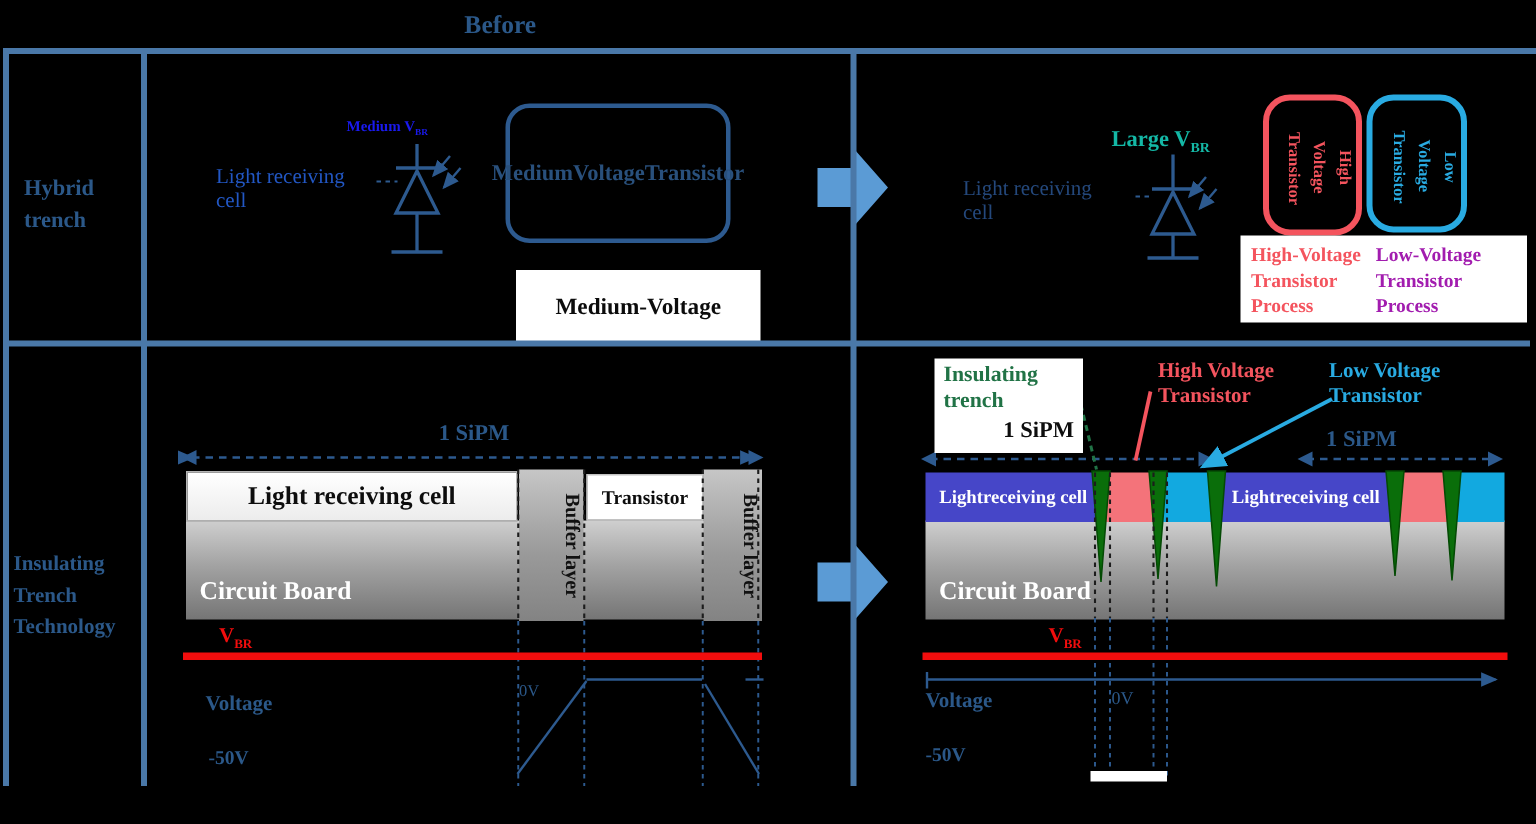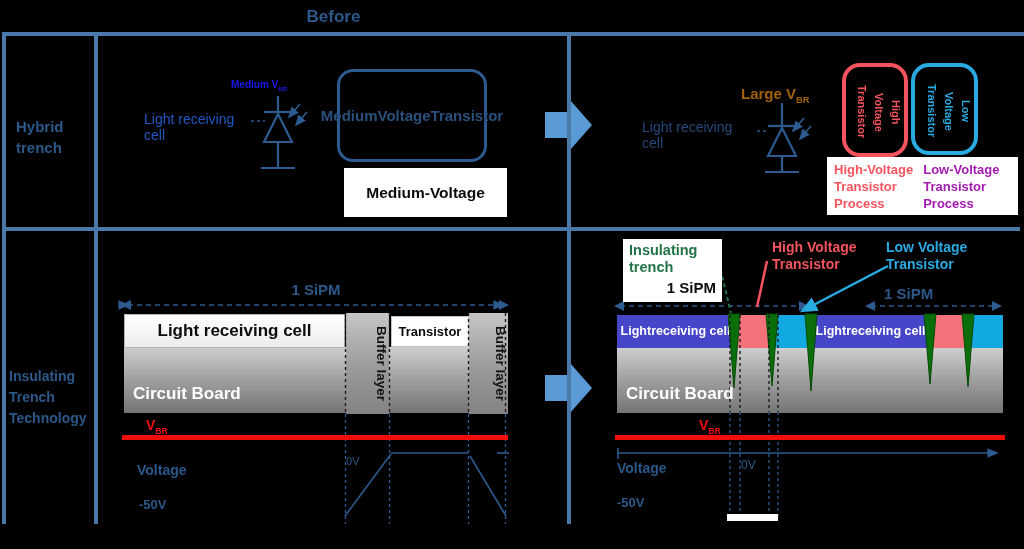--- a/index.html
+++ b/index.html
@@ -1,17 +1,17 @@
 <!DOCTYPE html>
 <html><head>
 <meta charset="utf-8">
 <style>
   html,body{margin:0;padding:0;background:#000;}
   .stage{position:relative;width:1024px;height:524px;background:#000;overflow:hidden;
-         font-family:Liberation Sans, sans-serif;}
+         font-family:Liberation Serif, serif;}
   .abs{position:absolute;box-sizing:border-box;}
   .b{font-weight:bold;}
   .ghost{color:#2b5889;}
   sub{font-size:0.62em;}
   .center{text-align:center;}
   .flexc{display:flex;flex-direction:row;justify-content:center;align-items:center;}
   .vstack{writing-mode:vertical-rl;text-orientation:mixed;text-align:center;height:100%;width:100%;}
   .border-bar{position:absolute;background:#4a78a8;}
   .gray-board{background:linear-gradient(180deg,#cfcfcf 0%,#a3a3a3 45%,#757575 100%);}
   .gray-buffer{background:linear-gradient(180deg,#c6c6c6 0%,#9a9a9a 55%,#838383 100%);}
@@ -40,25 +40,25 @@
   </div>
   <div class="abs" style="left:144px;top:111px;width:112px;font-size:14px;line-height:16px;color:#2257c4;">
     <div>Light receiving</div>
     <div>cell</div>
   </div>
   <div class="abs flexc" style="left:337px;top:69px;width:150px;height:93px;border:3px solid #2d5a8f;border-radius:16px;font-size:15px;font-weight:bold;color:#29507c;line-height:20px;">
     <div>Medium</div>
     <div>Voltage</div>
     <div>Transistor</div>
   </div>
-  <div class="abs whitebox flexc" style="left:344px;top:168px;width:163px;height:49px;font-size:15.5px;font-weight:bold;color:#0c0c0c;line-height:21px;">
+  <div class="abs whitebox flexc" style="left:344px;top:180px;width:163px;height:49px;font-size:15.5px;font-weight:bold;color:#0c0c0c;line-height:21px;">
     <div>Medium-Voltage</div>
   </div>
 
-  <div class="abs b" style="left:741px;top:85px;font-size:15px;color:#a16207;">
+  <div class="abs b" style="left:741px;top:85px;font-size:15px;color:#14b8a6;">
     <span>Large V</span><sub>BR</sub>
   </div>
   <div class="abs" style="left:642px;top:119px;width:112px;font-size:14px;line-height:16px;color:#24487c;">
     <div>Light receiving</div>
     <div>cell</div>
   </div>
   <div class="abs" style="left:842px;top:63px;width:66px;height:94px;border:4px solid #f4545e;border-radius:18px;">
     <div class="vstack b" style="color:#f4545e;font-size:11px;line-height:17px;padding-top:2px;">
       <div>High</div>
       <div>Voltage</div>

